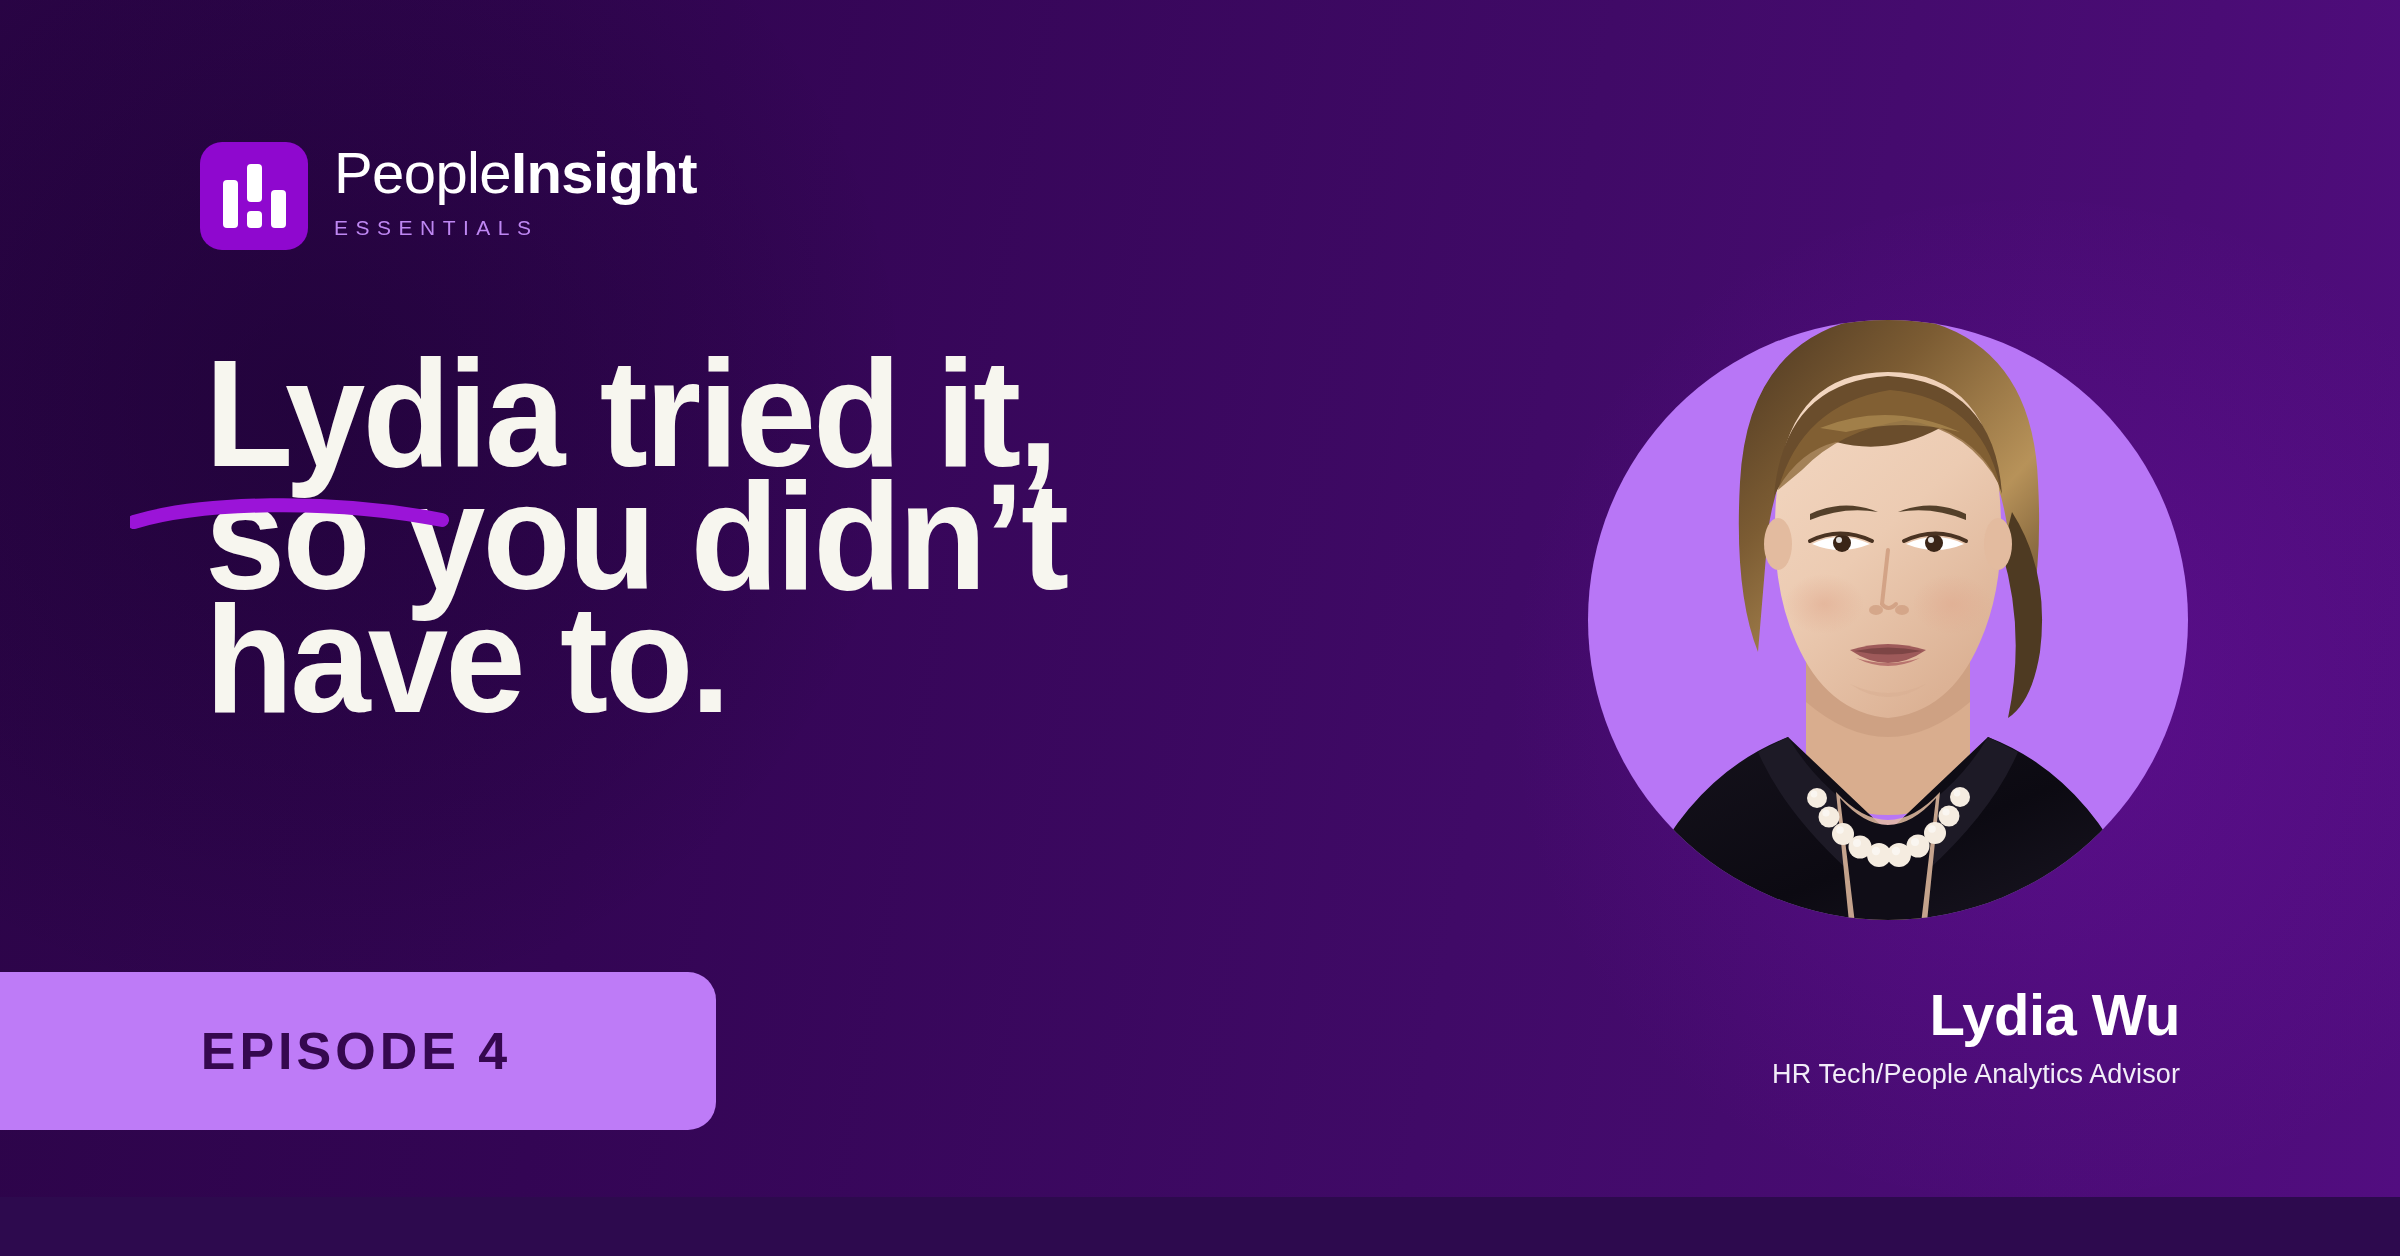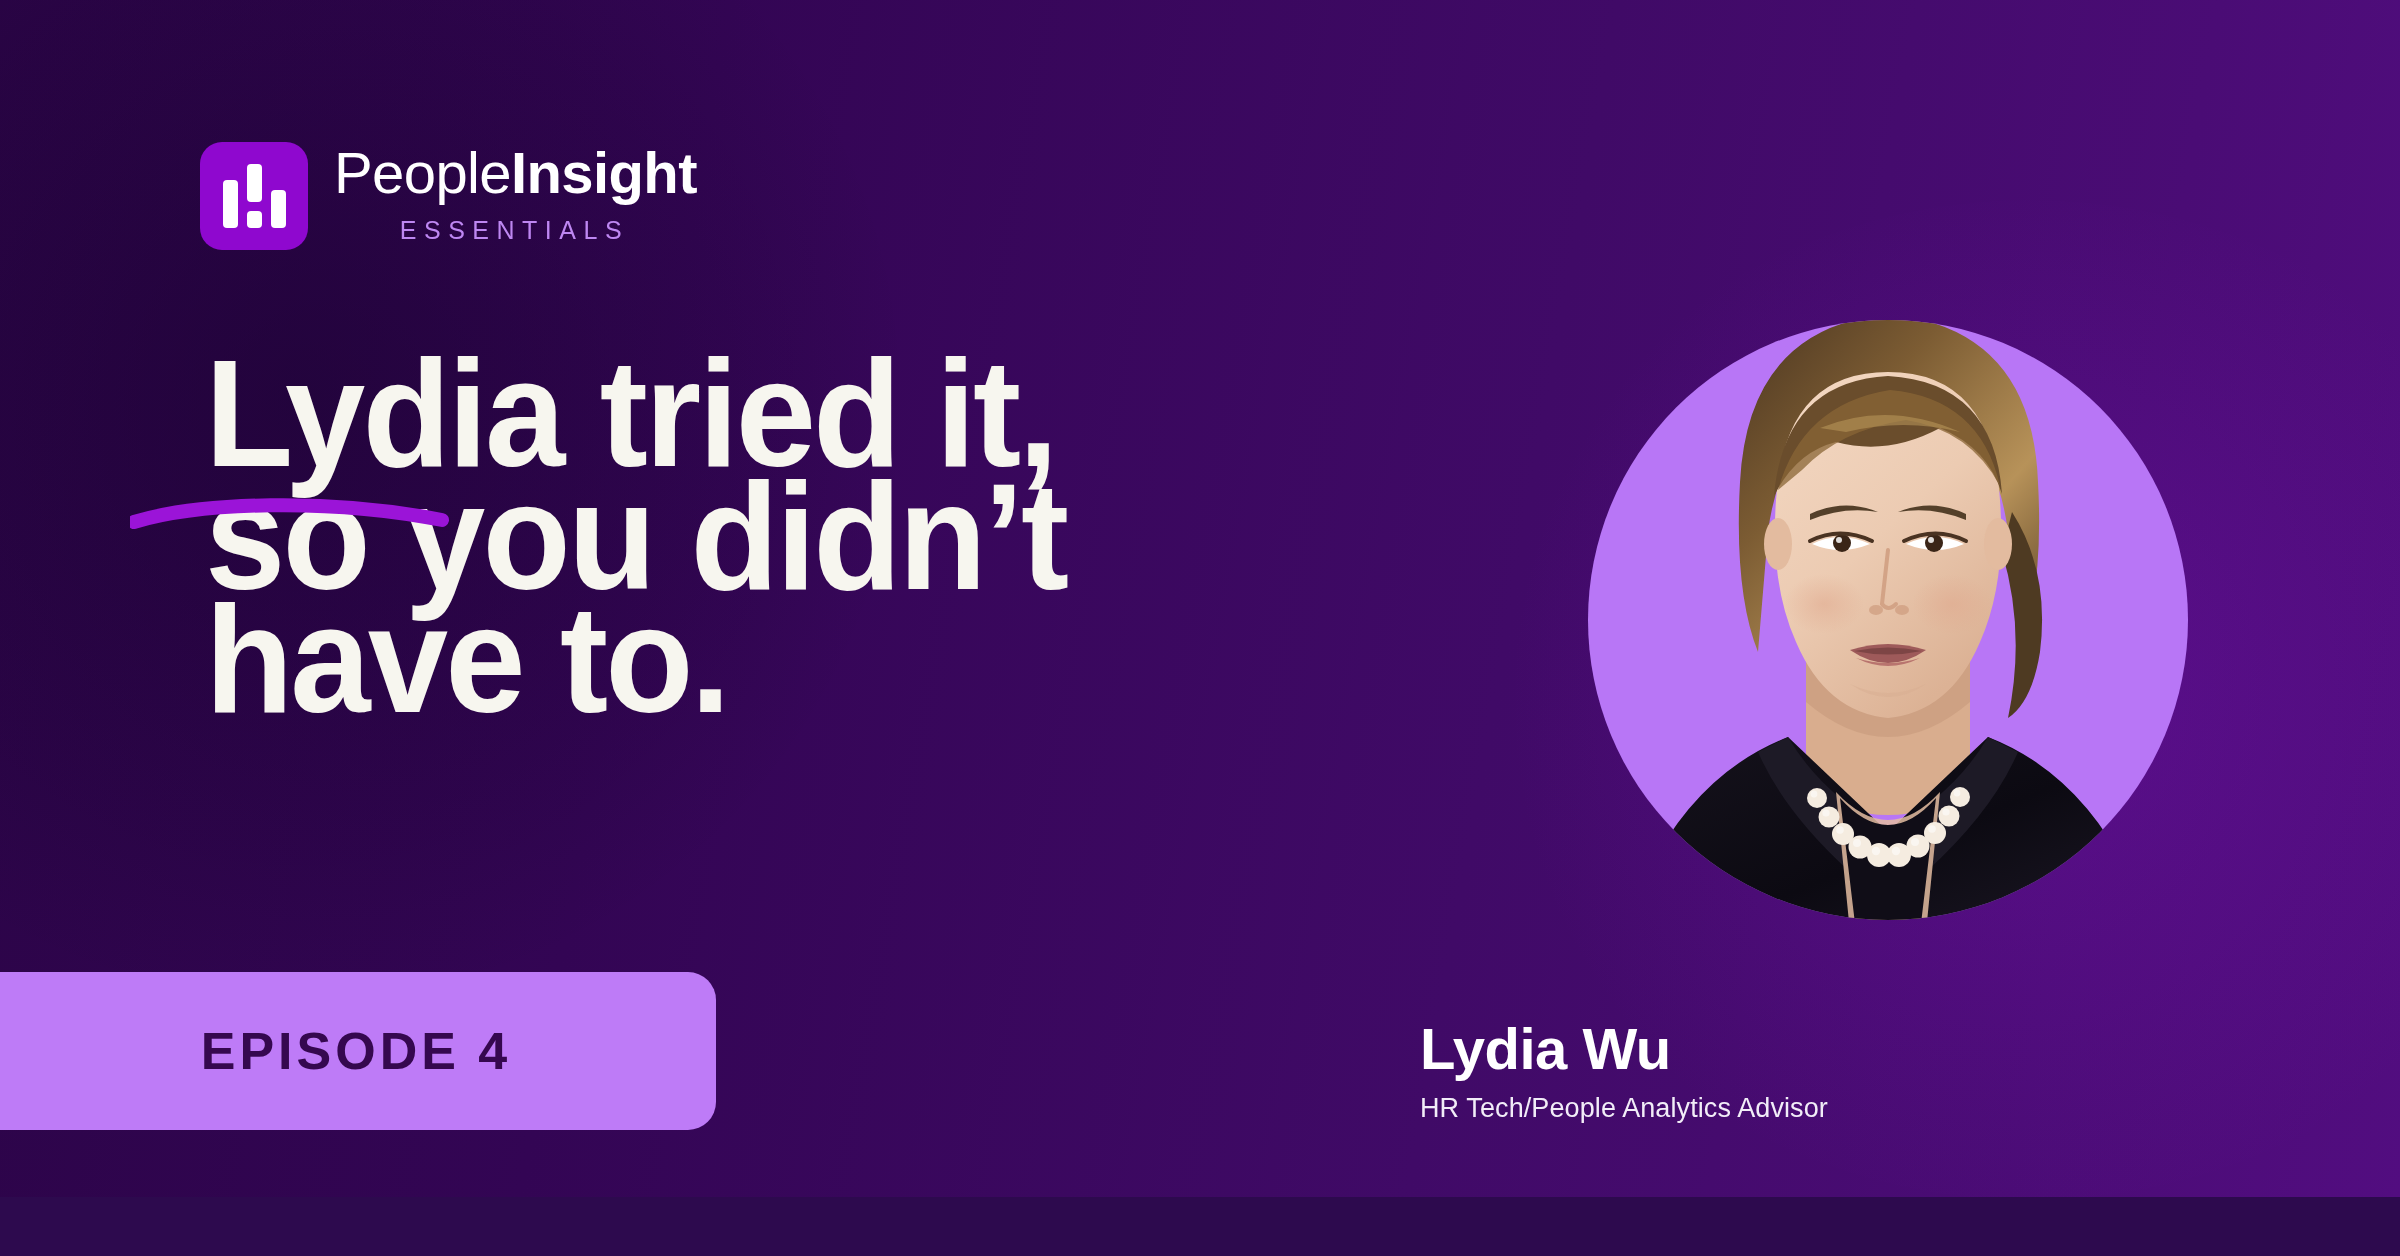--- a/index.html
+++ b/index.html
@@ -84,25 +84,25 @@
     font-size: 58px;
     line-height: 1;
     color: #ffffff;
     letter-spacing: -0.6px;
     white-space: nowrap;
   }
   .logo-wordmark .w-light { font-weight: 300; }
   .logo-wordmark .w-bold  { font-weight: 700; }
   .logo-sub {
     margin-top: 14px;
-    font-size: 25px;
+    font-size: 21px;
     font-weight: 400;
     letter-spacing: 7.5px;
     color: #BE87F2;
-    text-align: center;
+    text-align: left;
     padding-right: 2px;
   }
 
   
   .headline {
     position: absolute;
     left: 205px;
     top: 352px;
     width: 1320px;
     color: #F7F6EF;
@@ -166,23 +166,23 @@
     left: 0;
     top: -88px;
     width: 600px;
     height: 700px;
   }
 
   
   .speaker {
     position: absolute;
     left: 1420px;
-    top: 1019px;
+    top: 985px;
     width: 760px;
-    text-align: left;
+    text-align: right;
   }
   .speaker-name {
     color: #ffffff;
     font-size: 58px;
     font-weight: 700;
     letter-spacing: -0.5px;
     line-height: 1.05;
   }
   .speaker-title {
     margin-top: 14px;

